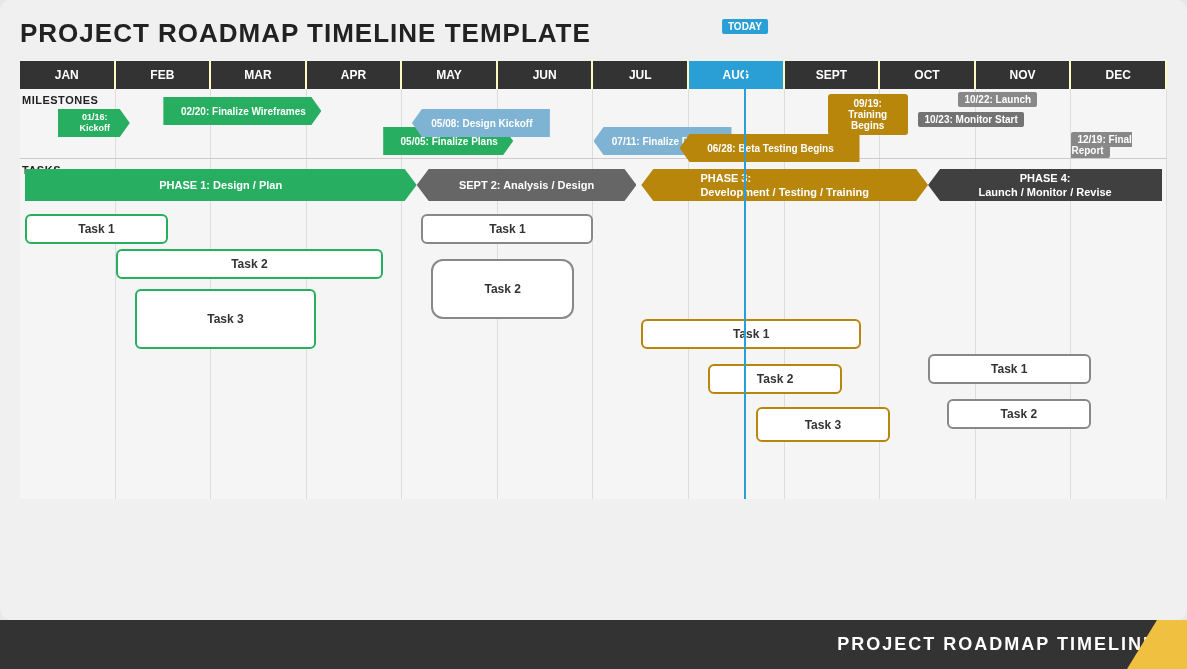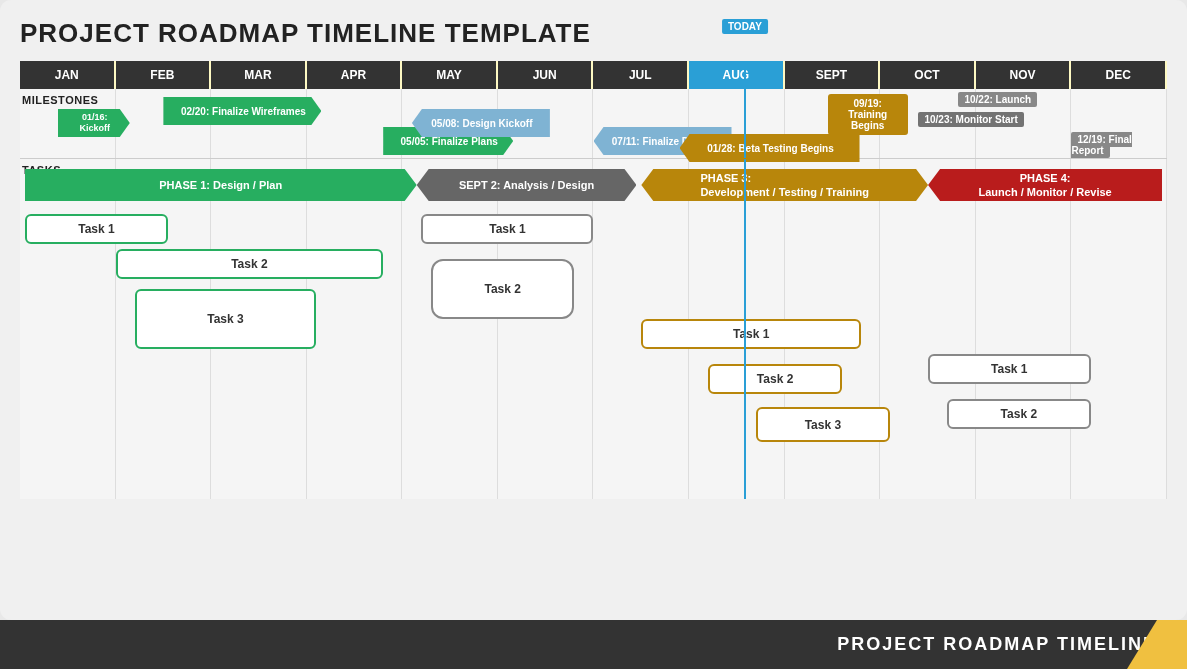--- a/index.html
+++ b/index.html
@@ -152,21 +152,21 @@
     }
     .phase-arrow-right {
       clip-path: polygon(0 0, calc(100% - 12px) 0, 100% 50%, calc(100% - 12px) 100%, 0 100%);
     }
     .phase-arrow-both {
       clip-path: polygon(12px 0, calc(100% - 12px) 0, 100% 50%, calc(100% - 12px) 100%, 12px 100%, 0 50%);
     }
     .phase-green { background: #27ae60; }
     .phase-gray { background: #666; }
     .phase-gold { background: #b8860b; }
-    .phase-darkgray { background: #b91c1c; }
+    .phase-darkgray { background: #404040; }
     
     .task-box {
       position: absolute;
       border: 2px solid;
       border-radius: 6px;
       background: white;
       display: flex;
       align-items: center;
       justify-content: center;
       font-size: 12px;
@@ -267,21 +267,21 @@
 
       <div class="milestone milestone-arrow-left" style="left: calc(6.0/12*100%); top: 38px; width: 138px; background:#7fb3d3;">
         <span style="font-size:10px; color:white;">07/11: Finalize Design</span>
       </div>
 
       <div style="position:absolute; left: calc(8.45/12*100%); top: 5px; background:#b8860b; color:white; font-size:10px; font-weight:700; padding:4px 20px; border-radius:3px; text-align:center; z-index:5; width:80px;">
         09/19:<br>Training<br>Begins
       </div>
 
       <div class="milestone milestone-arrow-left" style="left: calc(6.9/12*100%); top: 45px; width: 180px; background:#b8860b;">
-        <span style="font-size:10px; color:white;">01/28: Beta Testing Begins</span>
+        <span style="font-size:10px; color:white;">06/28: Beta Testing Begins</span>
       </div>
 
       <div style="position:absolute; left: calc(9.4/12*100%); top: 5px; color:#555; font-size:10px; font-weight:700; z-index:5;padding-left:40px;">
         <span style="background:#888; color:white; padding:2px 6px; border-radius:2px;">10/22: Launch</span>
       </div>
 
       <div style="position:absolute; left: calc(9.4/12*100%); top: 25px; color:#555; font-size:10px; font-weight:700; z-index:5;">
         <span style="background:#737373; color:white; padding:2px 6px; border-radius:2px;">10/23: Monitor Start</span>
       </div>
 

